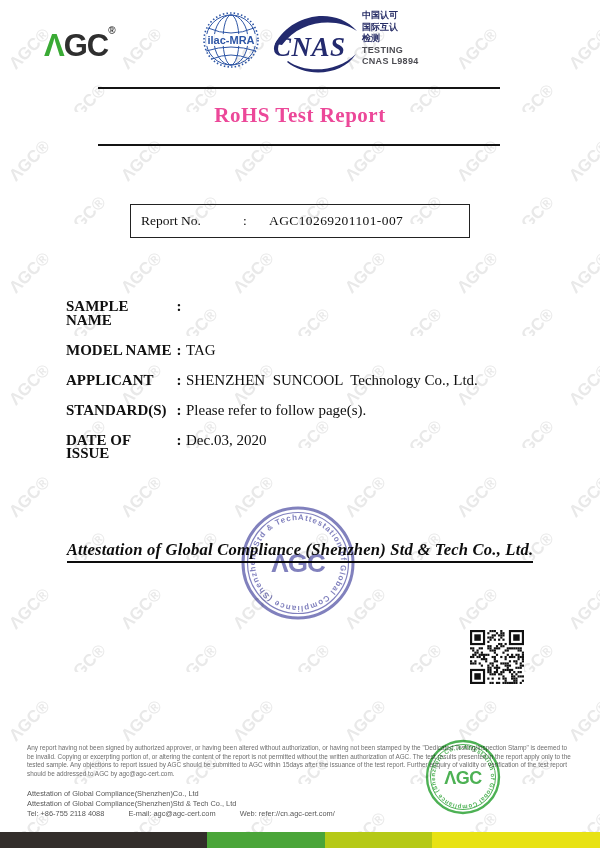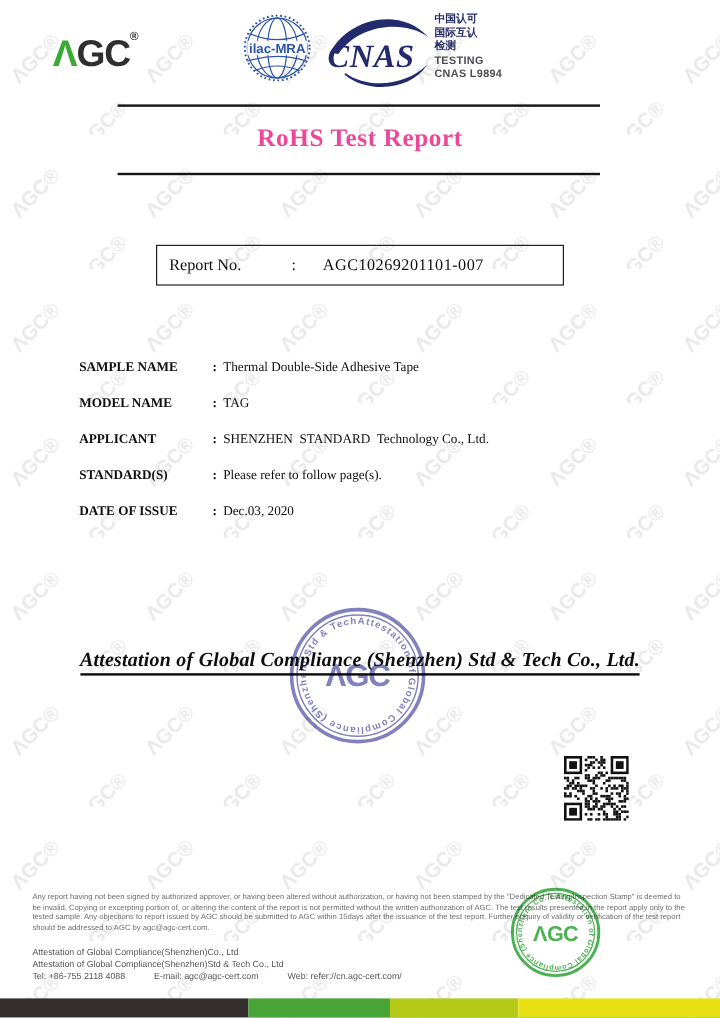--- a/index.html
+++ b/index.html
@@ -22,21 +22,21 @@
   #rule-top{top:87px;} #rule-mid{top:144px;}
   #doc-title{position:absolute;left:0;top:103px;width:600px;text-align:center;z-index:2;
              font-size:21px;font-weight:bold;color:#ec4899;letter-spacing:.5px;}
   
   #report-box{position:absolute;left:130px;top:204px;width:338px;height:32px;z-index:2;
               border:1.4px solid #222;display:flex;align-items:center;font-size:13.5px;color:#101010;}
   #report-box .lbl{margin-left:10px;width:102px;}
   #report-box .col{width:26px;text-align:left;}
   #report-box .val{letter-spacing:.4px;}
   
-  #fields{position:absolute;left:66px;top:300px;width:470px;z-index:2;font-size:11px;color:#101010;}
+  #fields{position:absolute;left:66px;top:300px;width:470px;z-index:2;font-size:15px;color:#101010;}
   .frow{display:flex;margin-bottom:16.5px;line-height:13.5px;}
   .frow .flabel{width:106px;font-weight:bold;}
   .frow .fcolon{width:14px;font-weight:bold;text-align:center;}
   .frow .fvalue{white-space:pre-wrap;}
   
   #attestation{position:absolute;left:0;top:540px;width:600px;text-align:center;z-index:2;}
   #attestation span{display:inline-block;font-size:16.6px;font-weight:bold;font-style:italic;
                     color:#0d0d0d;border-bottom:2px solid #0d0d0d;padding-bottom:1px;letter-spacing:.2px;}
   
   #stamp-blue{position:absolute;left:239px;top:504px;z-index:3;opacity:.8;mix-blend-mode:multiply;}
@@ -106,31 +106,30 @@
   <div id="report-box">
     <span class="lbl">Report No.</span>
     <span class="col">:</span>
     <span class="val">AGC10269201101-007</span>
   </div>
 
   <div id="fields">
     <div class="frow">
       <span class="flabel">SAMPLE NAME</span>
       <span class="fcolon">:</span>
-      <span class="fvalue">Thermal Double-Side Adhesive Tape</span>
     </div>
     <div class="frow">
       <span class="flabel">MODEL NAME</span>
       <span class="fcolon">:</span>
       <span class="fvalue">TAG</span>
     </div>
     <div class="frow">
       <span class="flabel">APPLICANT</span>
       <span class="fcolon">:</span>
-      <span class="fvalue">SHENZHEN  STANDARD  Technology Co., Ltd.</span>
+      <span class="fvalue">SHENZHEN  SUNCOOL  Technology Co., Ltd.</span>
     </div>
     <div class="frow">
       <span class="flabel">STANDARD(S)</span>
       <span class="fcolon">:</span>
       <span class="fvalue">Please refer to follow page(s).</span>
     </div>
     <div class="frow">
       <span class="flabel">DATE OF ISSUE</span>
       <span class="fcolon">:</span>
       <span class="fvalue">Dec.03, 2020</span>

